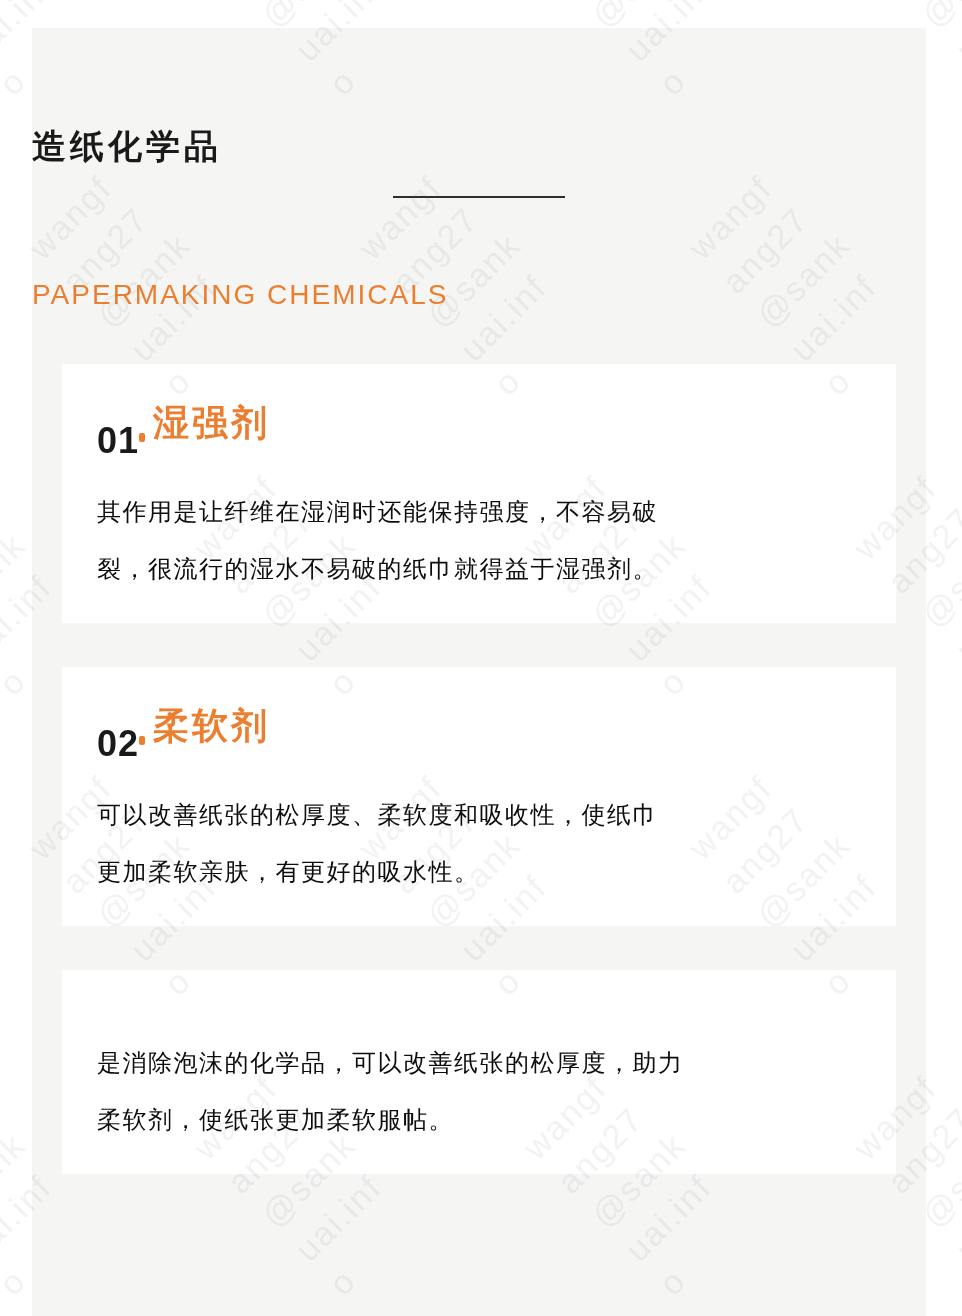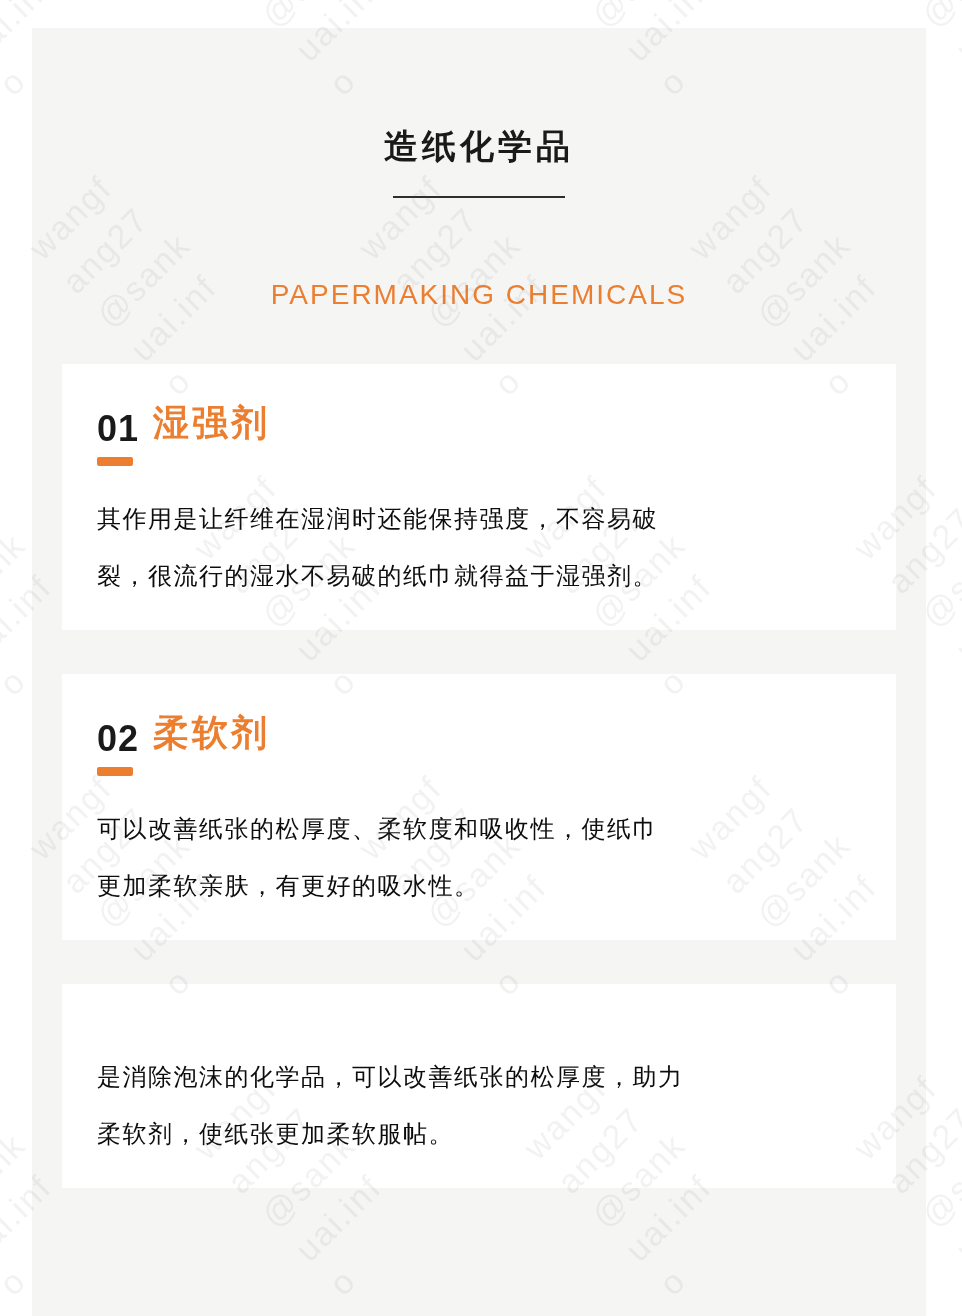--- a/index.html
+++ b/index.html
@@ -16,40 +16,40 @@
     width:962px;height:1316px;overflow:hidden;
   }
   .page{
     position:relative;width:962px;height:1316px;
     background:var(--page-bg);overflow:hidden;
   }
   .panel{
     position:absolute;left:32px;top:28px;right:36px;bottom:0;
     background:var(--panel-bg);
   }
-  .header{padding-top:98px;text-align:center;}
+  .header{padding-top:98px;}
   .title{
     font-size:34px;font-weight:700;color:var(--ink);
     letter-spacing:4px;line-height:40px;
   }
   .divider{
     width:172px;height:2px;background:#2e2e2e;
     margin:30px auto 0;
   }
   .subtitle{
     margin-top:80px;font-size:28px;font-weight:400;
     color:var(--accent);letter-spacing:2px;line-height:34px;
   }
   .card{
     background:#ffffff;margin:0 30px;margin-top:44px;
     padding:40px 35px 26px 35px;
   }
   .card:first-of-type{margin-top:52px;}
   .card-head{display:flex;align-items:flex-start;}
-  .num-col{display:flex;flex-direction:column;margin-top:7px;width:48px;}
+  .num-col{display:flex;margin-top:19px;width:48px;}
   .num{
     font-size:36px;font-weight:700;color:var(--ink);
     line-height:36px;letter-spacing:1px;
   }
   .num-bar{
     width:36px;height:9px;background:var(--accent);
     border-radius:2px;margin-top:10px;
   }
   .heading{
     font-size:36px;font-weight:700;color:var(--accent);

